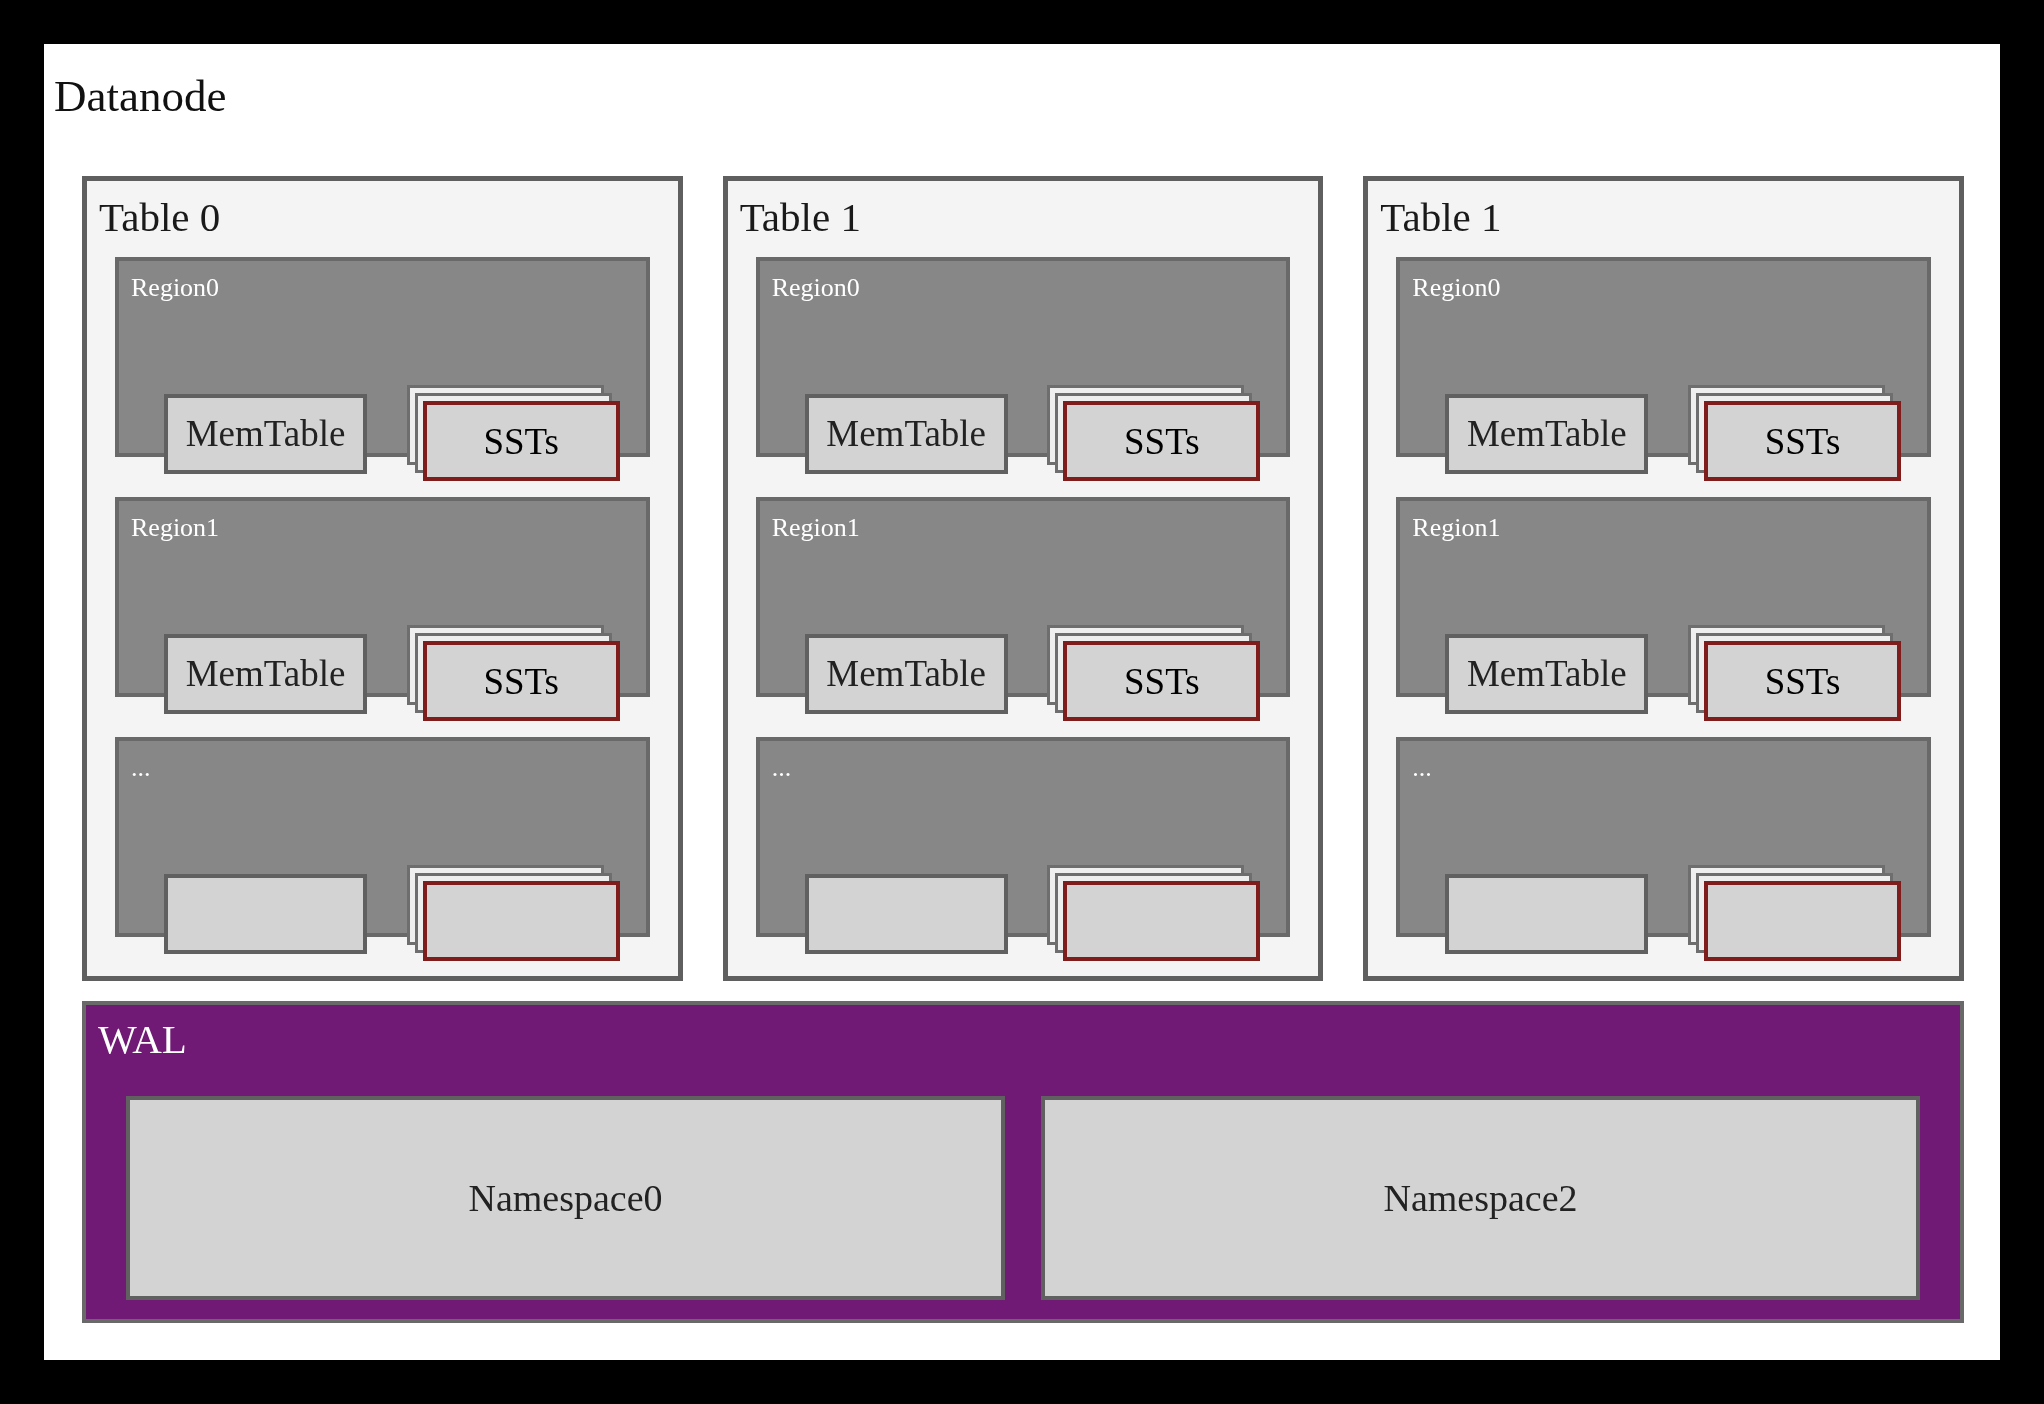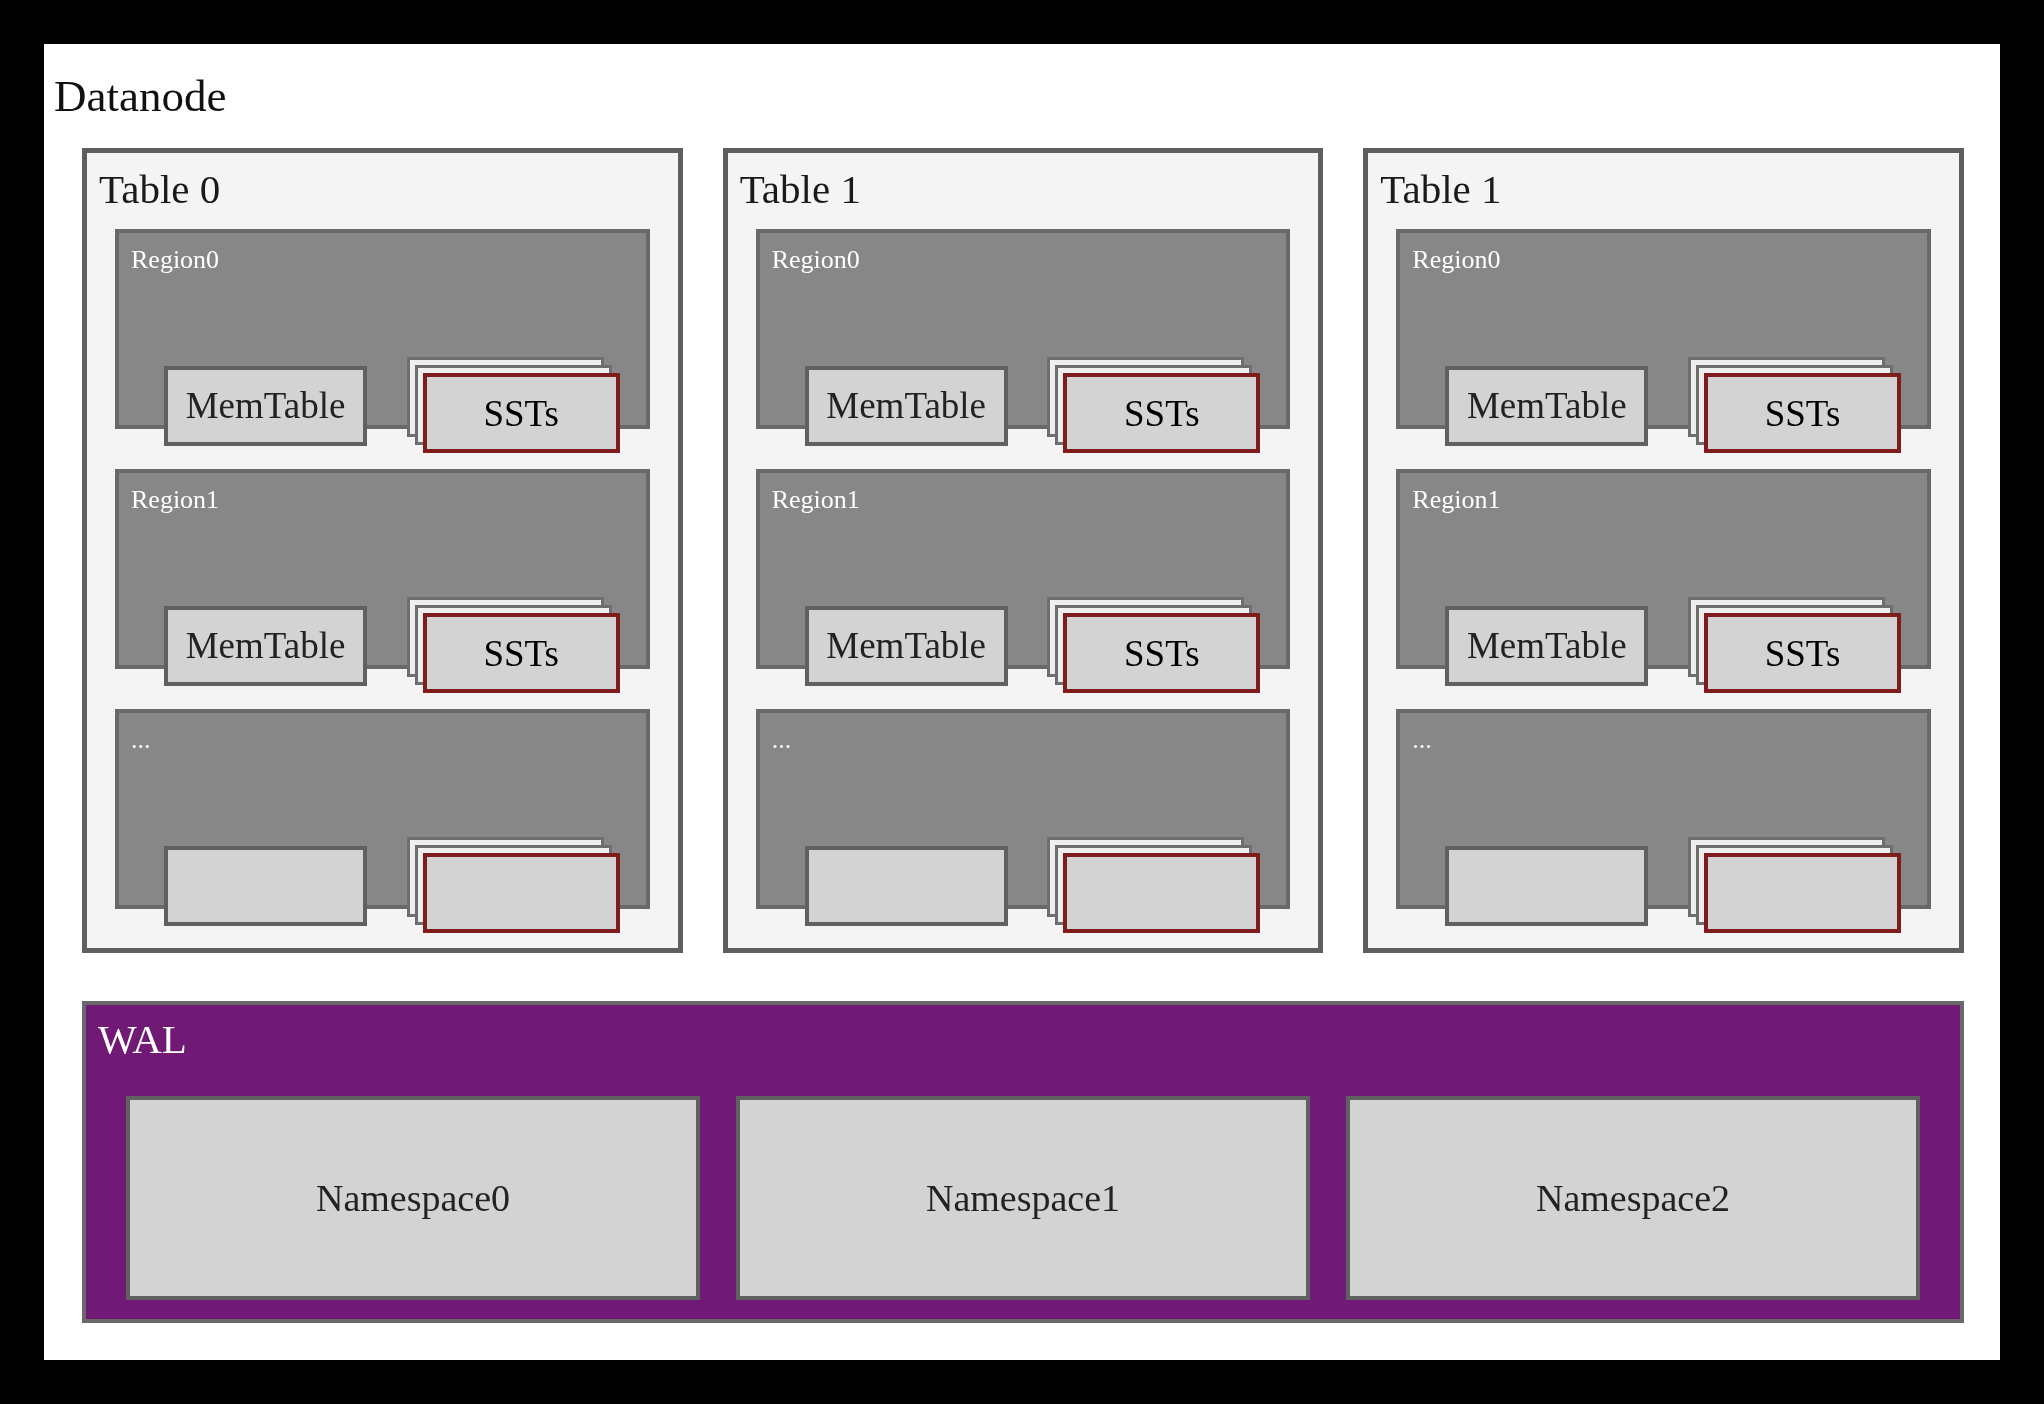--- a/index.html
+++ b/index.html
@@ -10,21 +10,21 @@
   }
   .page {
     position: absolute; left: 44px; top: 44px;
     width: 1956px; height: 1316px; background: #ffffff;
   }
   .diagram-title {
     position: absolute; left: 10px; top: 30px;
     font-size: 45px; color: #111; line-height: 1;
   }
   .tables-row {
-    position: absolute; left: 38px; top: 104px;
+    position: absolute; left: 38px; top: 132px;
     width: 1882px; height: 805px;
     display: flex; gap: 40px;
   }
   .table-panel {
     flex: 1; position: relative;
     background: #f4f4f4; border: 5px solid #5f5f5f;
   }
   .table-title {
     position: absolute; left: 12px; top: 16px;
     font-size: 41px; color: #1a1a1a; line-height: 1;
@@ -210,17 +210,16 @@
         </div>
       </div>
     </div>
 
   </div>
 
   <div class="wal">
     <div class="wal-label">WAL</div>
     <div class="namespaces">
       <div class="namespace">Namespace0</div>
-      <div class="namespace">Namespace1</div>
       <div class="namespace">Namespace2</div>
     </div>
   </div>
 </div>
 
 </body></html>

